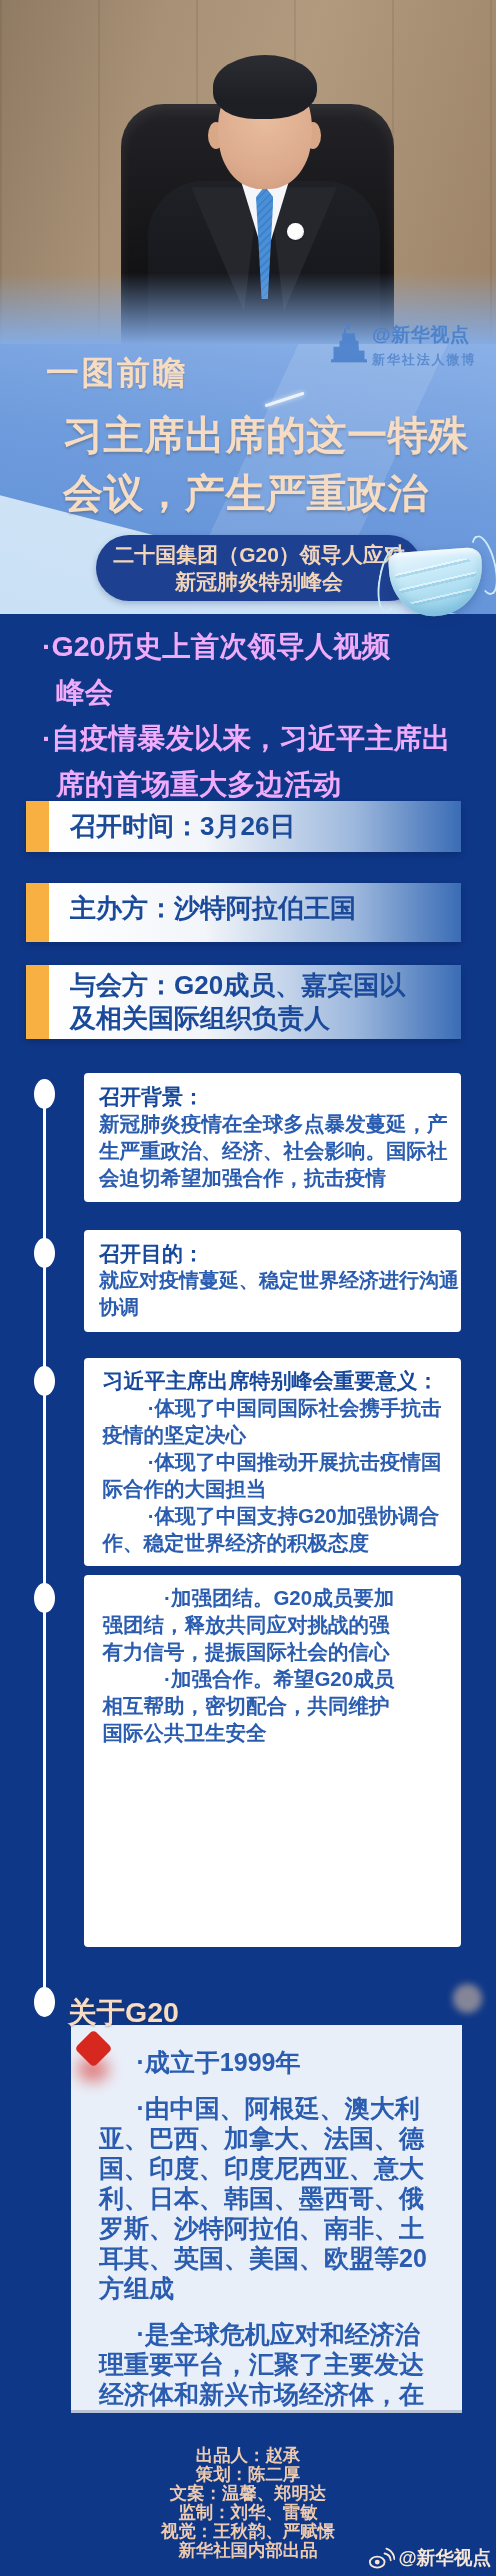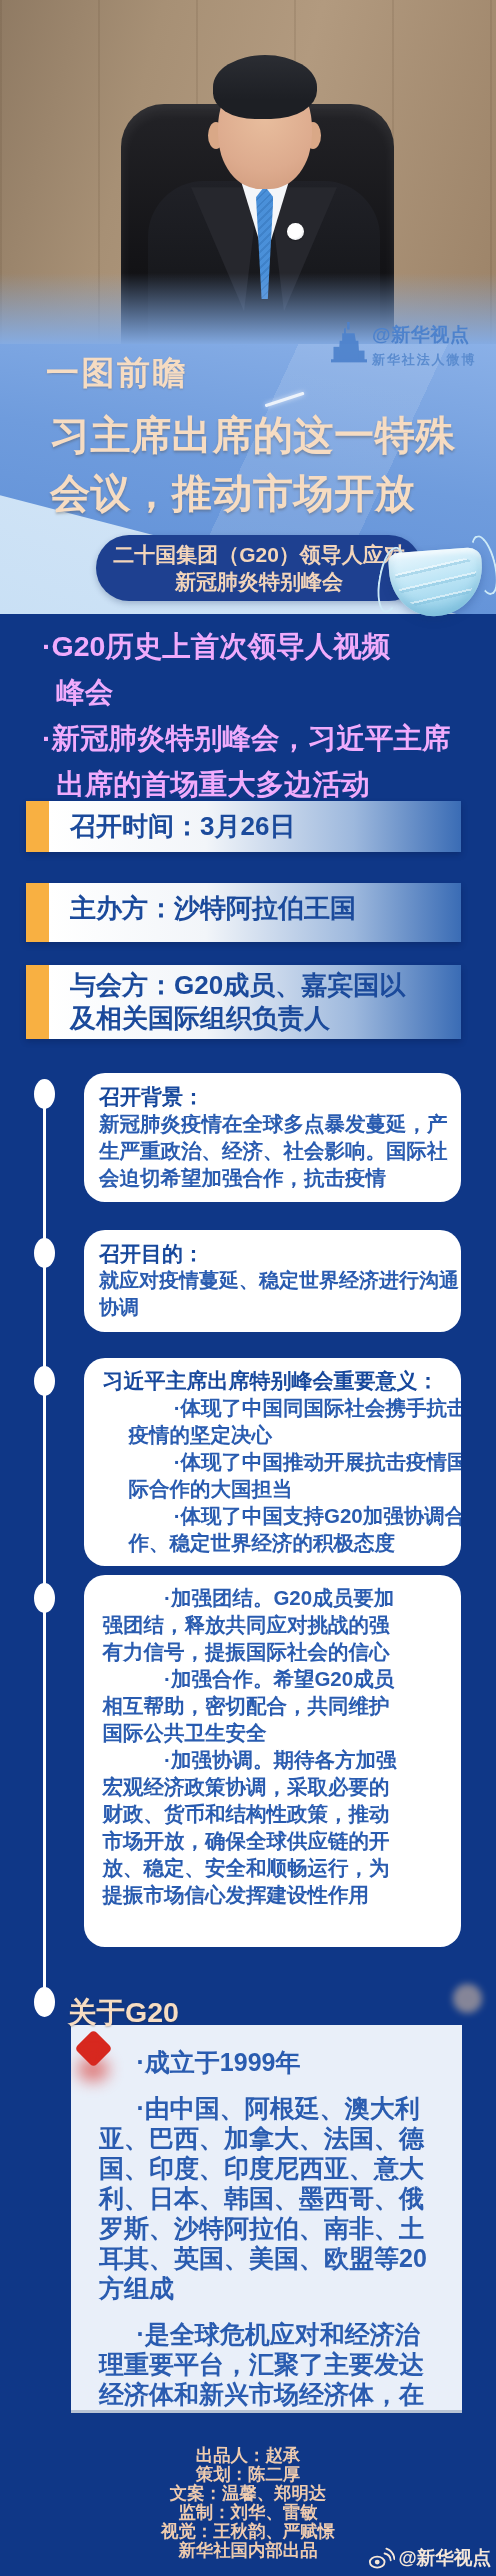--- a/index.html
+++ b/index.html
@@ -52,21 +52,21 @@
     background:linear-gradient(115deg,rgba(255,255,255,0) 48%,rgba(255,255,255,.12) 48% 72%,rgba(255,255,255,0) 72%);}
   .hero .wedge{position:absolute;inset:0;background:linear-gradient(200deg,#ddeaf8,var(--wedge));
     clip-path:polygon(0 56%,0 100%,92% 100%);}
   .sparkle{position:absolute;left:264px;top:398px;width:41px;height:2.5px;border-radius:1.2px;
     background:#fff;opacity:.85;transform:rotate(-18deg);box-shadow:0 0 5px rgba(255,255,255,.8);}
   .wm-top{position:absolute;left:331px;top:322px;display:flex;align-items:flex-start;gap:5px;z-index:7;}
   .wm-top .txt .handle{font-size:19px;font-weight:bold;color:var(--wm-blue);letter-spacing:0.6px;}
   .wm-top .txt .sub{font-size:13px;font-weight:bold;color:#5b8ccf;letter-spacing:1.9px;margin-top:2.5px;}
   .kicker{position:absolute;left:46px;top:351px;font-size:33px;font-weight:800;letter-spacing:2.5px;
     color:var(--cream);text-shadow:0 1.2px 1.9px rgba(90,60,30,.25);z-index:6;}
-  .title{position:absolute;left:50px;font-size:40px;font-weight:800;letter-spacing:0.6px;
+  .title{position:absolute;left:63px;font-size:40px;font-weight:800;letter-spacing:0.6px;
     color:var(--cream);text-shadow:0 1.9px 2.5px rgba(70,50,30,.28);white-space:nowrap;z-index:6;}
   .title.l1{top:408px}.title.l2{top:466px}
   .badge{position:absolute;left:96px;top:535px;width:326px;height:66px;z-index:5;
     background:var(--badge-bg);border-radius:33px;text-align:center;
     color:#f3d5ba;font-size:21px;font-weight:800;line-height:27px;padding-top:5.6px;box-sizing:border-box;
     box-shadow:0 2.5px 6.2px rgba(10,30,80,.25);}
   
   .mask{position:absolute;left:380px;top:543px;width:115px;height:81px;z-index:8;transform:rotate(-4deg);}
   .mask-body{position:absolute;left:10px;top:7.4px;width:93px;height:66px;
     background:linear-gradient(170deg,#e8f6fd 5%,#bfe6f6 45%,#93cfe9 90%);
@@ -89,28 +89,28 @@
     box-shadow:0 2.5px 6.2px rgba(5,20,60,.3);}
   .bar span{display:block;padding-left:21px;}
   .bar1{top:801px;height:51px;}.bar1 span{line-height:51px;}
   .bar2{top:883px;height:59px;}.bar2 span{line-height:51px;}
   .bar3{top:965px;height:74px;}.bar3 span{padding-top:4.3px;padding-right:37px;line-height:33px;}
   
   .tl-line{position:absolute;left:43px;top:1094px;width:3.1px;height:908px;background:#fff;border-radius:1.9px;z-index:2;}
   .dot{position:absolute;left:34px;width:21px;height:30px;border-radius:50%;background:#fff;z-index:3;}
   .dot.d1{top:1079px}.dot.d2{top:1238px}.dot.d3{top:1366px}.dot.d4{top:1583px}.dot.d5{top:1987px}
   
-  .card{position:absolute;left:84px;width:377px;background:var(--card-bg);border-radius:21px;
+  .card{position:absolute;left:84px;width:377px;background:var(--card-bg);border-radius:4px;
     color:var(--text-blue);font-size:20.5px;font-weight:600;line-height:27px;box-sizing:border-box;overflow:hidden;}
   .card h3{margin:0;font-size:21px;font-weight:800;color:var(--head-blue);}
   .card p{margin:0;}
   .card1{top:1073px;height:129px;padding:10px 6.2px 0 15px;}
   .card2{top:1230px;height:102px;padding:10px 1.2px 0 15px;font-size:20px;}
   .card3{top:1358px;height:208px;padding:8.7px 0 0 18.6px;}
-  .card3 p{width:356px;text-indent:2.2em;margin-left:26px;}
+  .card3 p{width:356px;text-indent:2.2em;}
   .card4{top:1575px;height:372px;padding:8.7px 55px 0 18.6px;}
   .card4 p{text-indent:3em;}
   
   .about-title{position:absolute;left:68px;top:1994px;font-size:28.5px;font-weight:800;
     color:var(--cream);text-shadow:0 1.2px 1.9px rgba(60,40,20,.3);z-index:4;}
   .peach-dot{position:absolute;left:453px;top:1984px;width:28.5px;height:28.5px;border-radius:50%;
     background:#e7c6a6;filter:blur(3.7px);opacity:.55;}
   .g20-card{position:absolute;left:71px;top:2025px;width:391px;height:388px;background:var(--g20-card-bg);
     border-bottom:3.7px solid #b7c3d4;box-sizing:border-box;padding:22px 25px 0 28px;overflow:hidden;
     color:var(--text-blue);font-size:25px;font-weight:600;line-height:30px;}
@@ -162,37 +162,37 @@
       </g>
     </svg>
     <div class="txt">
       <div class="handle">@新华视点</div>
       <div class="sub">新华社法人微博</div>
     </div>
   </div>
 
   <div class="kicker">一图前瞻</div>
   <div class="title l1">习主席出席的这一特殊</div>
-  <div class="title l2">会议，推动市场开放</div>
+  <div class="title l2">会议，产生严重政治</div>
 
   <div class="badge">
     <div>二十国集团（G20）领导人应对</div>
     <div>新冠肺炎特别峰会</div>
   </div>
 
   <div class="mask">
     <div class="loop l"></div>
     <div class="loop r"></div>
     <div class="mask-body"></div>
   </div>
 
   <div class="highlights">
     <div class="hl">·G20历史上首次领导人视频</div>
     <div class="hl cont">峰会</div>
-    <div class="hl hang">·新冠肺炎特别峰会，习近平主席出席的首场重大多边活动</div>
+    <div class="hl hang">·自疫情暴发以来，习近平主席出席的首场重大多边活动</div>
   </div>
 
   <div class="bar bar1">
     <span>召开时间：3月26日</span>
   </div>
   <div class="bar bar2">
     <span>主办方：沙特阿拉伯王国</span>
   </div>
   <div class="bar bar3">
     <span>与会方：G20成员、嘉宾国以及相关国际组织负责人</span>
@@ -218,21 +218,20 @@
   <div class="card card3">
     <h3>习近平主席出席特别峰会重要意义：</h3>
     <p>·体现了中国同国际社会携手抗击疫情的坚定决心</p>
     <p>·体现了中国推动开展抗击疫情国际合作的大国担当</p>
     <p>·体现了中国支持G20加强协调合作、稳定世界经济的积极态度</p>
   </div>
 
   <div class="card card4">
     <p>·加强团结。G20成员要加强团结，释放共同应对挑战的强有力信号，提振国际社会的信心</p>
     <p>·加强合作。希望G20成员相互帮助，密切配合，共同维护国际公共卫生安全</p>
-    <p>·加强协调。期待各方加强宏观经济政策协调，采取必要的财政、货币和结构性政策，推动市场开放，确保全球供应链的开放、稳定、安全和顺畅运行，为提振市场信心发挥建设性作用</p>
   </div>
 
   <div class="about-title">关于G20</div>
   <div class="peach-dot"></div>
 
   <div class="g20-card">
     <div class="diamond"></div>
     <div class="diamond-glow"></div>
     <p>·成立于1999年</p>
     <p>·由中国、阿根廷、澳大利亚、巴西、加拿大、法国、德国、印度、印度尼西亚、意大利、日本、韩国、墨西哥、俄罗斯、沙特阿拉伯、南非、土耳其、英国、美国、欧盟等20方组成</p>

